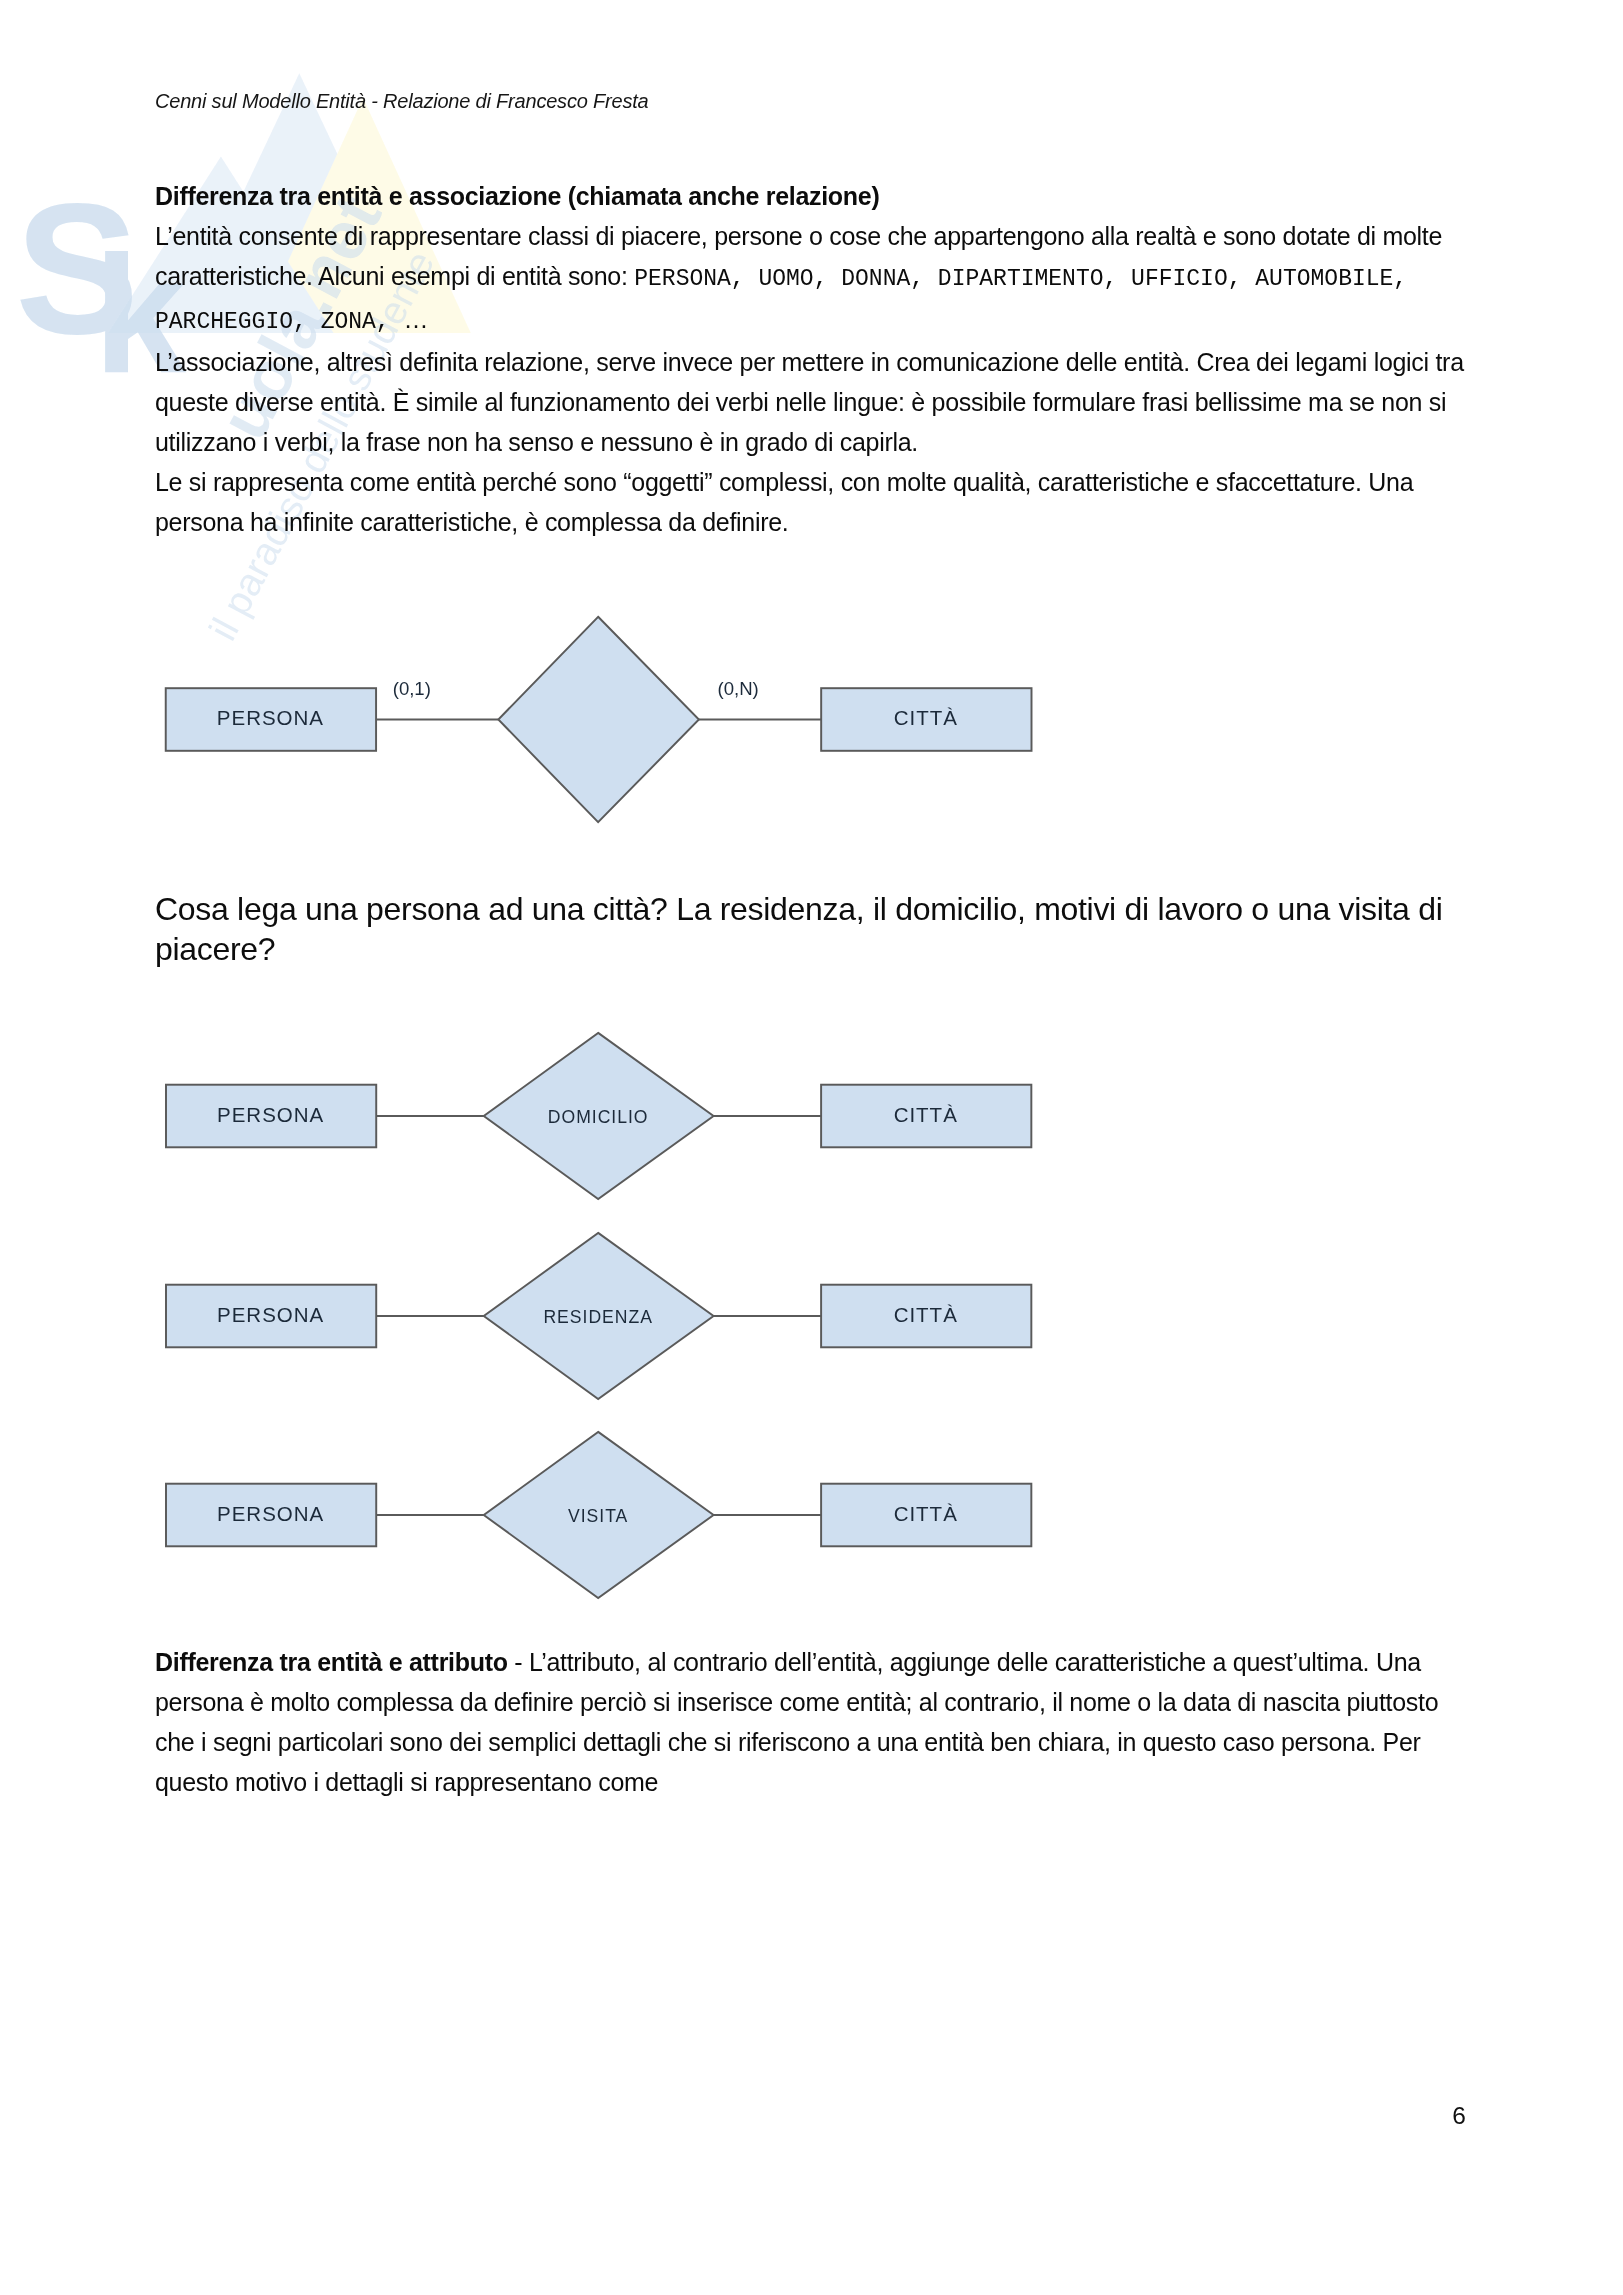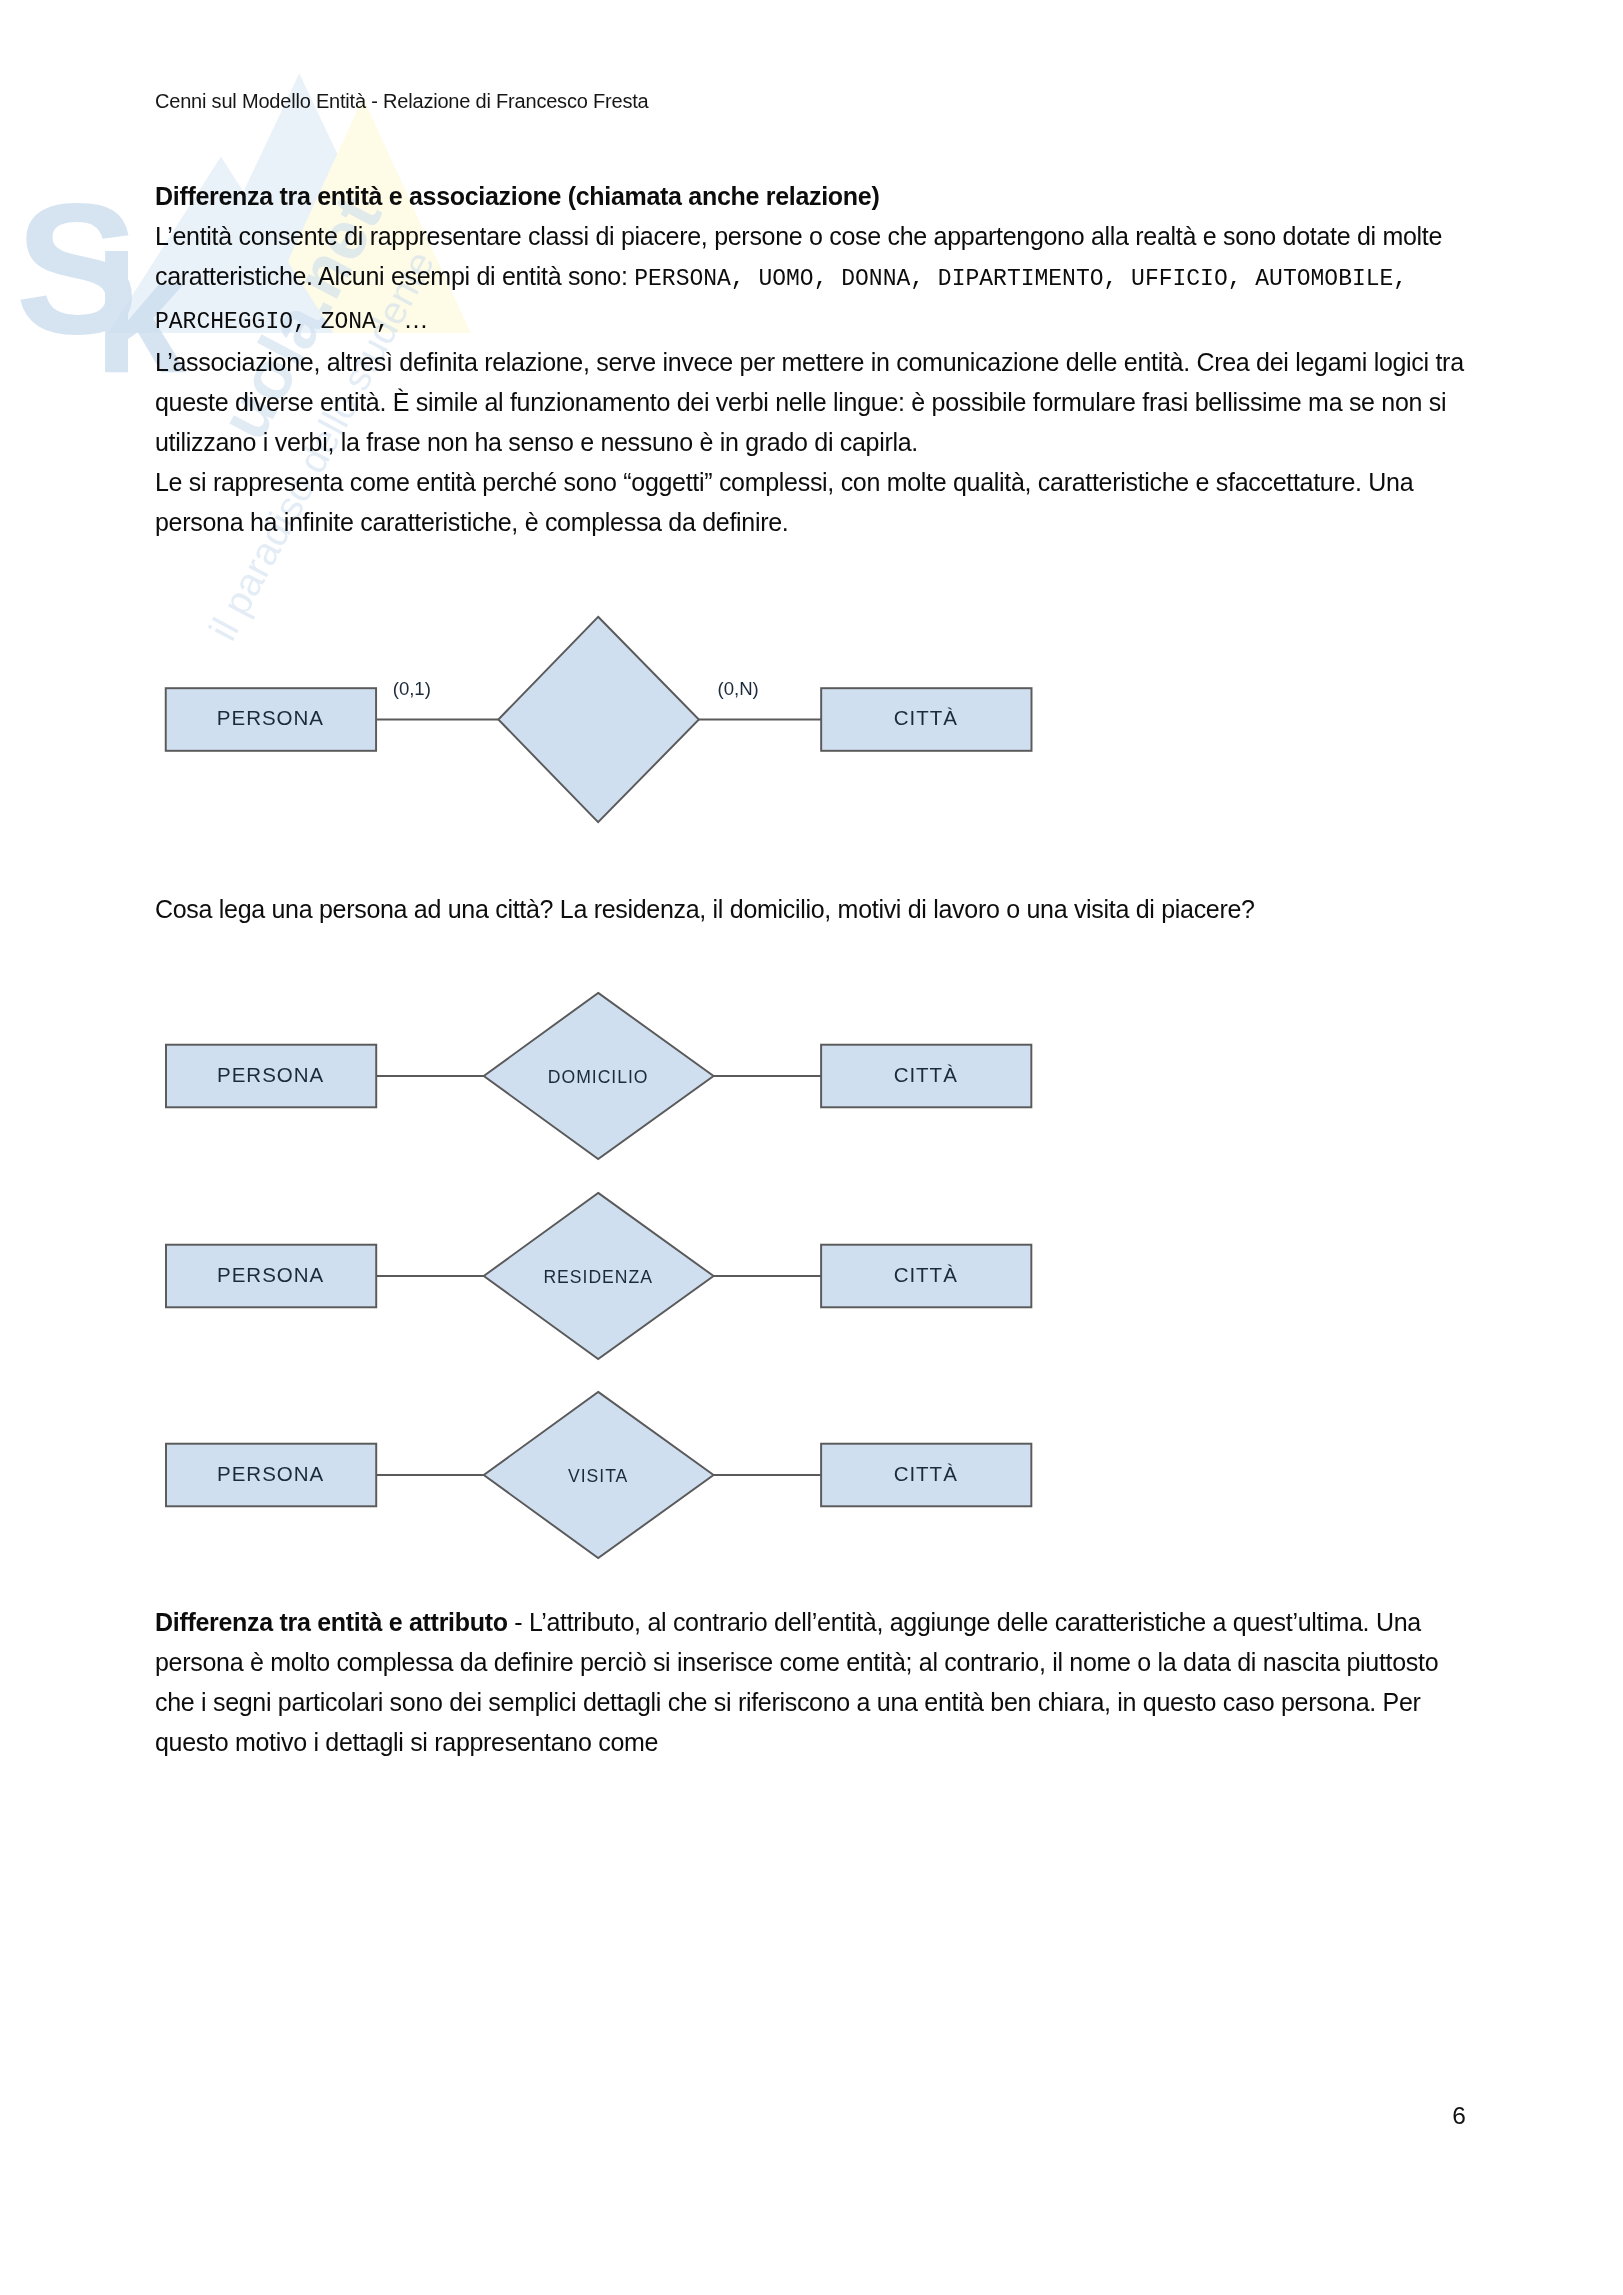--- a/index.html
+++ b/index.html
@@ -37,20 +37,21 @@
   }
 
   .running-head {
     position: absolute;
     left: 155px;
     top: 90px;
     font-size: 20px;
     letter-spacing: -0.2px;
     color: #161616;
     white-space: nowrap;
+    font-style: italic;
   }
 
   .content {
     position: absolute;
     left: 155px;
     top: 176px;
     width: 1313px;
   }
 
   p.body {
@@ -72,21 +73,21 @@
 
   
   .diagram {
     position: relative;
     width: 1313px;
   }
   .er-svg { display: block; }
 
   .caption {
     margin: 0;
-    font-size: 25px;
+    font-size: 32px;
     line-height: 40px;
     letter-spacing: -0.3px;
   }
 
   .pagenum {
     position: absolute;
     right: 157px;
     top: 2102px;
     font-size: 24.5px;
     color: #111;

